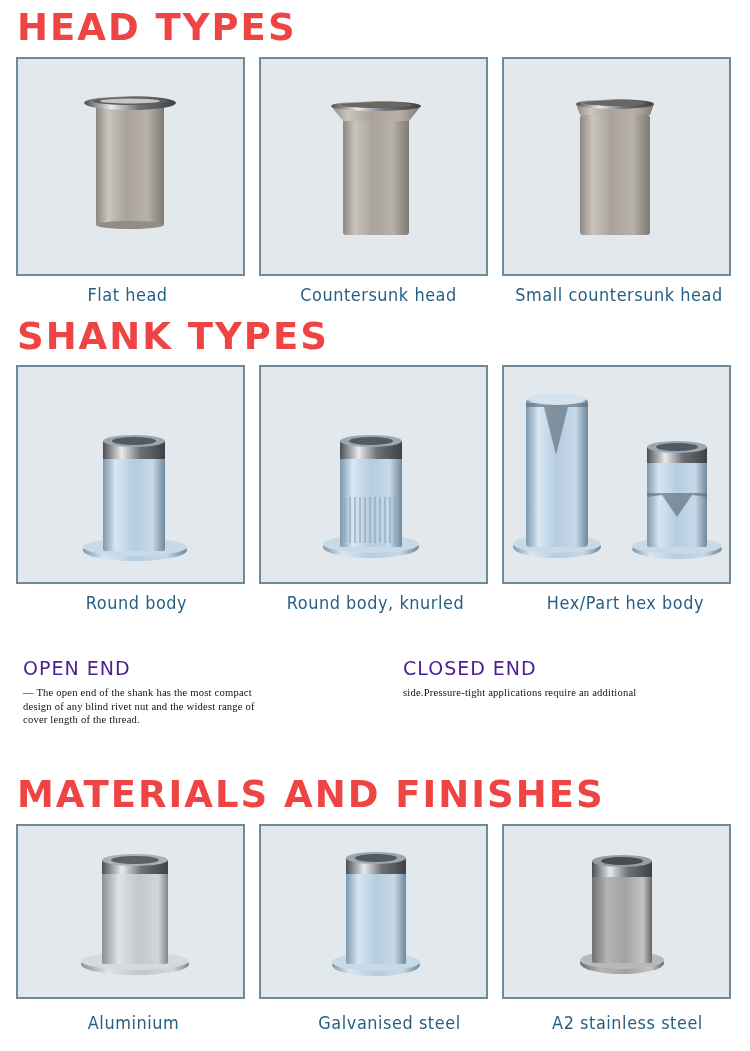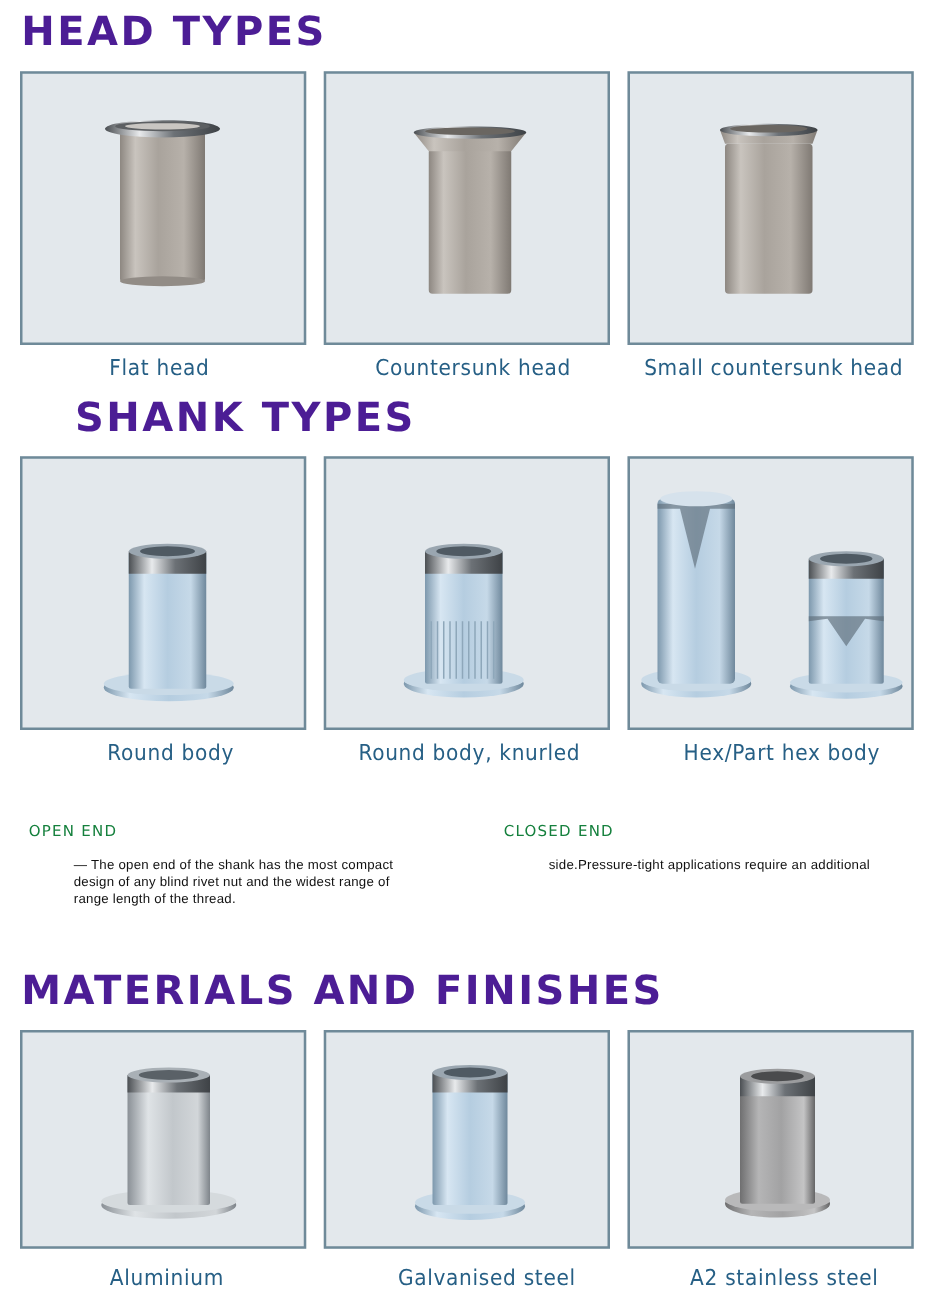--- a/index.html
+++ b/index.html
@@ -2,43 +2,43 @@
 <html><head>
 <meta charset="utf-8">
 <style>
   * { box-sizing: border-box; margin: 0; padding: 0; }
   html, body { width: 750px; height: 1051px; background: #ffffff; overflow: hidden; }
   body { position: relative; font-family: "Liberation Sans", sans-serif; color: #265f85; }
 
   .section-title {
     position: absolute; left: 17px;
     font-family: "DejaVu Sans", sans-serif; font-weight: bold;
-    font-size: 32px; letter-spacing: 2px; color: #4c1d95; line-height: 1;
+    font-size: 37px; letter-spacing: 2px; color: #ef4444; line-height: 1;
   }
   .panel {
     position: absolute; width: 229px;
     background: #e3e8ec; border: 2px solid #6f8a99;
     border-top-width: 2px; border-left-width: 2px;
     overflow: hidden;
   }
   .caption {
     position: absolute; width: 245px; text-align: center;
     font-family: "DejaVu Sans", sans-serif; font-size: 17.5px;
     color: #265f85; letter-spacing: 0.6px; line-height: 1;
     transform: scaleX(0.92);
   }
   .sub-title {
     position: absolute;
-    font-family: "DejaVu Sans", sans-serif; font-size: 12px;
-    color: #15803d; letter-spacing: 1px; line-height: 1;
+    font-family: "DejaVu Sans", sans-serif; font-size: 19px;
+    color: #4c1d95; letter-spacing: 1px; line-height: 1;
   }
   .sub-text {
     position: absolute; width: 330px;
-    font-family: Liberation Sans, sans-serif; font-size: 10.6px;
-    color: #111111; line-height: 13.6px; letter-spacing: 0.2px; margin-left: 36px;
+    font-family: Liberation Serif, serif; font-size: 10.6px;
+    color: #111111; line-height: 13.6px; letter-spacing: 0.2px;
   }
   svg { display: block; position: absolute; left: 0; top: 0; }
 </style>
 </head>
 <body>
 
 <svg width="0" height="0" style="position:absolute">
   <defs>
     <linearGradient id="gSilver" x1="0" x2="1" y1="0" y2="0">
       <stop offset="0" stop-color="#8d8781"></stop>
@@ -102,21 +102,21 @@
     <path d="M72 45 L150 45 L146 56 L76 56 Z" fill="url(#gSilver)"></path>
     <ellipse cx="111" cy="45" rx="39" ry="5" fill="url(#gRing)"></ellipse>
     <ellipse cx="111" cy="44" rx="31" ry="3" fill="#6a6661"></ellipse>
   </svg>
 </div>
 
 <div class="caption" style="left:5px; top:287px;">Flat head</div>
 <div class="caption" style="left:256px; top:287px;">Countersunk head</div>
 <div class="caption" style="left:490px; top:287px; width:258px;">Small countersunk head</div>
 
-<div class="section-title" style="top:318px;margin-left:43px;">SHANK TYPES</div>
+<div class="section-title" style="top:318px;">SHANK TYPES</div>
 
 <div class="panel" style="left:16px; top:365px; height:219px;">
   <svg width="229" height="219" viewBox="0 0 229 219">
     <ellipse cx="117" cy="183" rx="52" ry="11" fill="url(#gBlue)"></ellipse>
     <ellipse cx="117" cy="180" rx="52" ry="9" fill="#c9dae7"></ellipse>
     <rect x="85" y="74" width="62" height="110" rx="2" fill="url(#gBlue)"></rect>
     <rect x="85" y="74" width="62" height="18" fill="url(#gRing)"></rect>
     <ellipse cx="116" cy="74" rx="31" ry="6" fill="#9aa6b0"></ellipse>
     <ellipse cx="116" cy="74" rx="22" ry="4" fill="#4f5a63"></ellipse>
   </svg>
@@ -162,21 +162,21 @@
 </div>
 
 <div class="caption" style="left:14px; top:595px;">Round body</div>
 <div class="caption" style="left:253px; top:595px;">Round body, knurled</div>
 <div class="caption" style="left:503px; top:595px;">Hex/Part hex body</div>
 
 <div class="sub-title" style="left:23px; top:659px;">OPEN END</div>
 <div class="sub-text" style="left:23px; top:686px;">
   <div>— The open end of the shank has the most compact</div>
   <div>design of any blind rivet nut and the widest range of</div>
-  <div>range length of the thread.</div>
+  <div>cover length of the thread.</div>
 </div>
 
 <div class="sub-title" style="left:403px; top:659px;">CLOSED END</div>
 <div class="sub-text" style="left:403px; top:686px;">
   <div>side.Pressure-tight applications require an additional</div>
 </div>
 
 <div class="section-title" style="top:776px;">MATERIALS AND FINISHES</div>
 
 <div class="panel" style="left:16px; top:824px; height:175px;">

